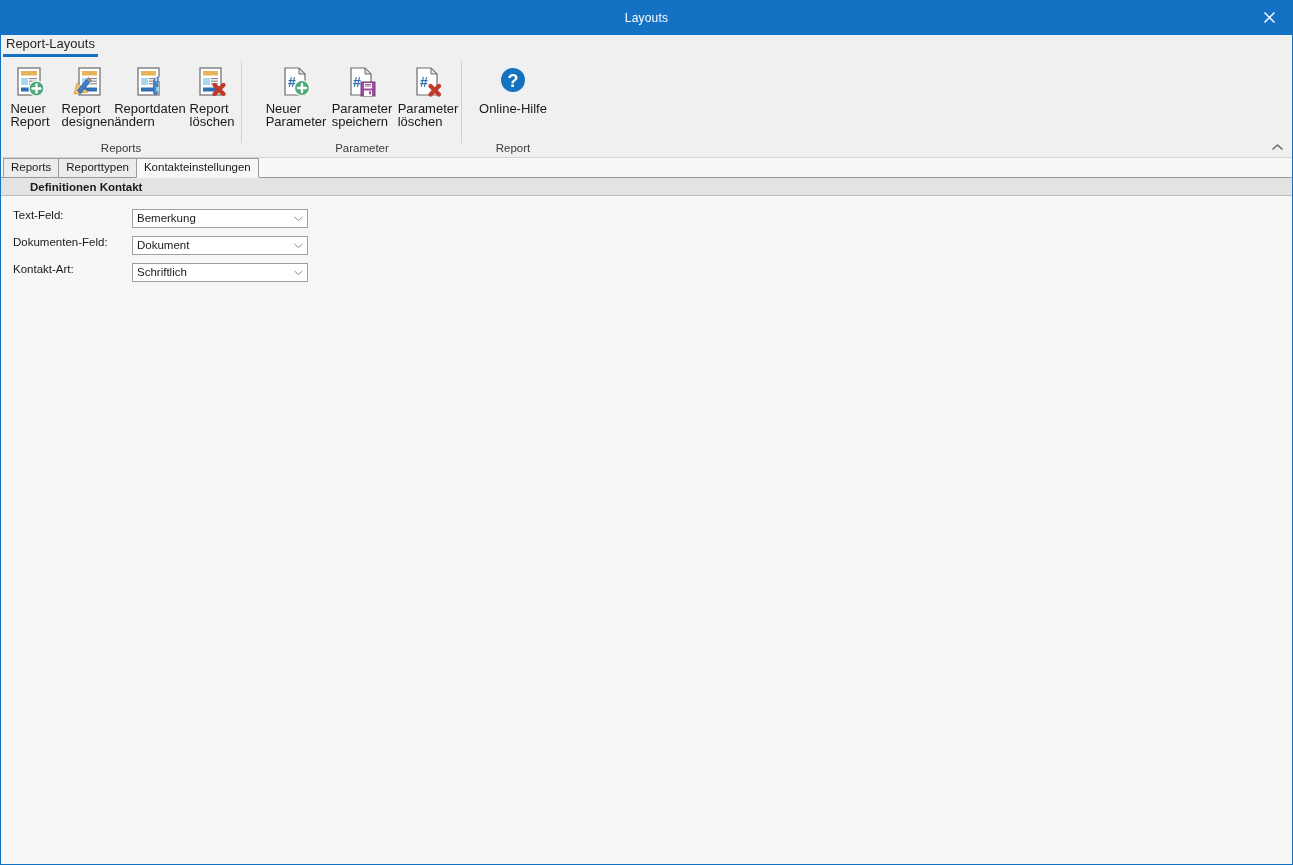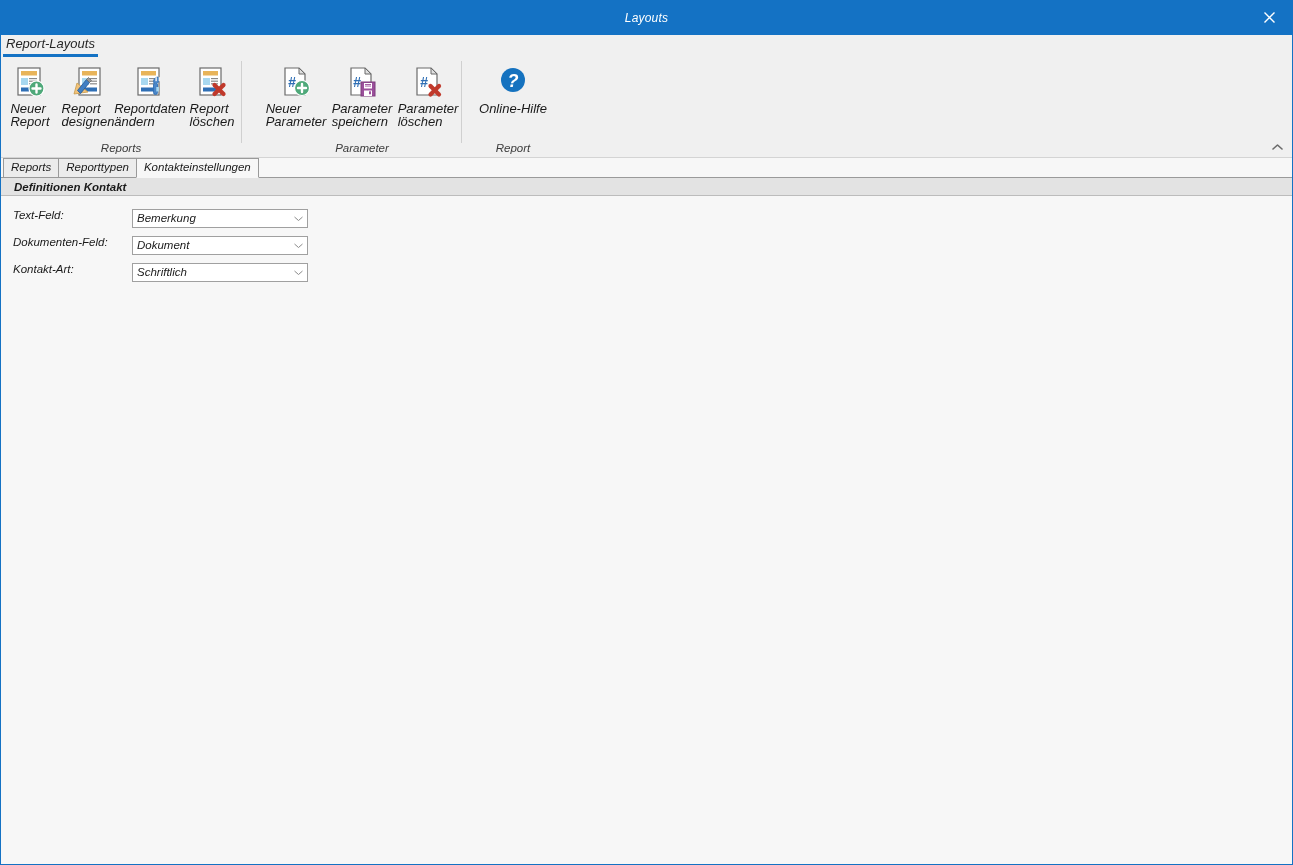--- a/index.html
+++ b/index.html
@@ -12,21 +12,20 @@
   body { background: #ffffff; }
 
   .window {
     position: relative;
     width: 1293px; height: 865px;
     background: #f7f7f7;
     border: 1px solid #1472c4;
     border-top: none;
     display: flex;
     flex-direction: column;
-    font-style: italic;
   }
 
   
   .titlebar {
     height: 35px;
     background: #1472c4;
     flex: 0 0 35px;
     position: relative;
     display: flex;
     align-items: center;
@@ -166,21 +165,21 @@
     display: flex;
     flex-direction: column;
     min-height: 0;
   }
   .section-header {
     height: 18px;
     background: #e3e3e3;
     border-bottom: 1px solid #bcbcbc;
     display: flex;
     align-items: center;
-    padding-left: 13px;
+    padding-left: 29px;
     font-size: 11.5px;
     font-weight: bold;
     color: #1a1a1a;
   }
   .form {
     padding: 13px 0 0 12px;
   }
   .form-row {
     display: flex;
     align-items: flex-start;

